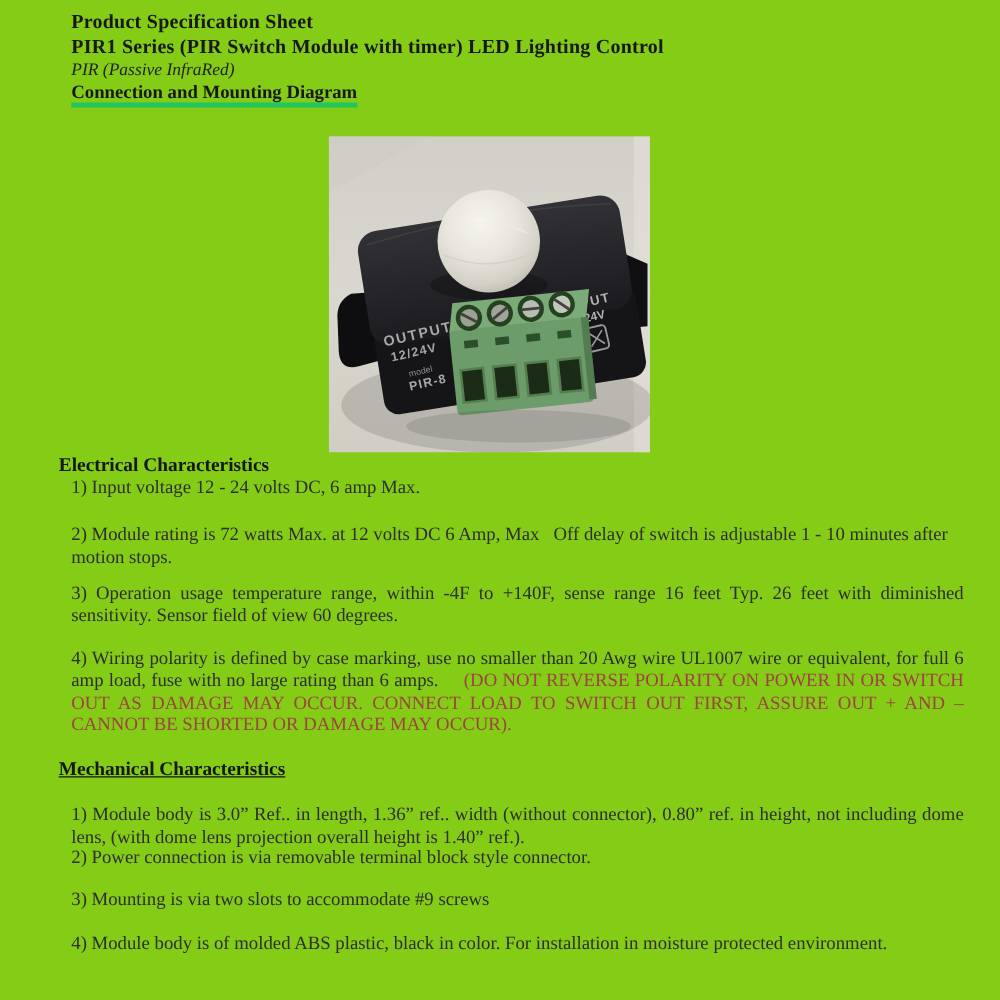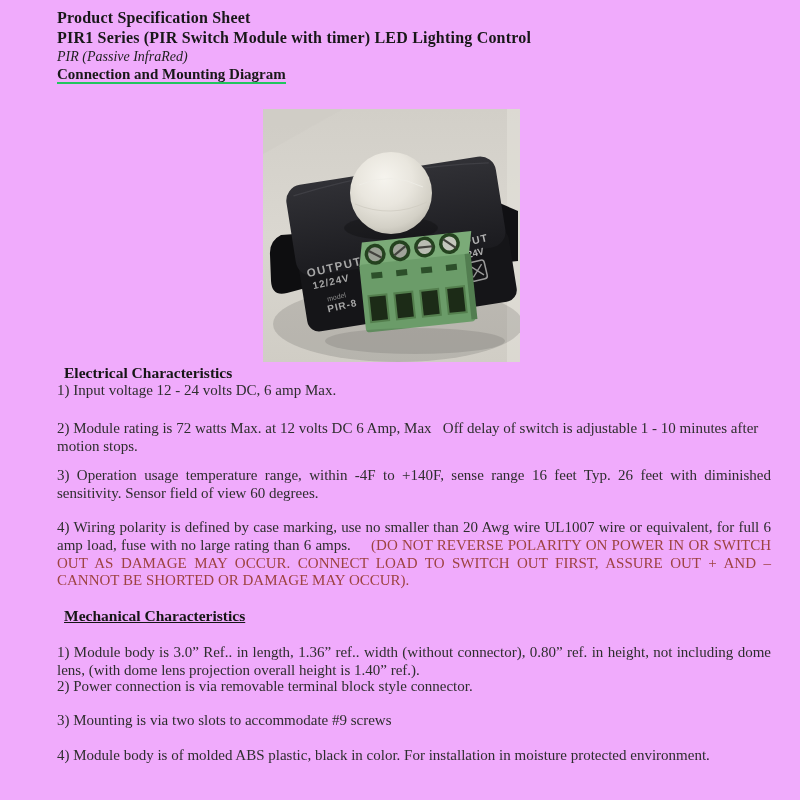--- a/index.html
+++ b/index.html
@@ -1,29 +1,29 @@
 <!DOCTYPE html>
 <html><head>
 <meta charset="utf-8">
 <style>
   html,body { margin:0; padding:0; background:#ffffff; }
   .page {
-    position:relative; width:800px; height:800px; background:#f0abfc;
+    position:relative; width:800px; height:800px; background:#84cc16;
     font-family:"Liberation Serif", serif; color:#2e2e2e; overflow:hidden;
   }
   .header { position:absolute; left:57px; top:8px; }
   .h1, .h2 { font-weight:bold; font-size:16px; line-height:20px; color:#181818; letter-spacing:0.2px; }
   .h3 { font-style:italic; font-size:14px; line-height:17px; color:#222; }
   .h4 { font-weight:bold; font-size:15px; line-height:18px; color:#181818; }
-  .h4 span { border-bottom:2px solid #22c55e; padding-bottom:0px; }
+  .h4 span { border-bottom:4px solid #22c55e; padding-bottom:0px; }
 
   .photo { position:absolute; left:263px; top:109px; width:257px; height:253px; }
 
   .sec-heading {
-    position:absolute; left:64px; width:714px;
+    position:absolute; left:47px; width:714px;
     font-weight:bold; font-size:15.5px; color:#161616; line-height:18px;
   }
   .para {
     position:absolute; left:57px; width:714px;
     font-size:15px; line-height:17.8px; color:#2e2e2e;
   }
   .just { text-align:justify; }
   .prewrap { white-space:pre-wrap; }
   .warn { color:#9d4341;margin-left:16px; }
 

